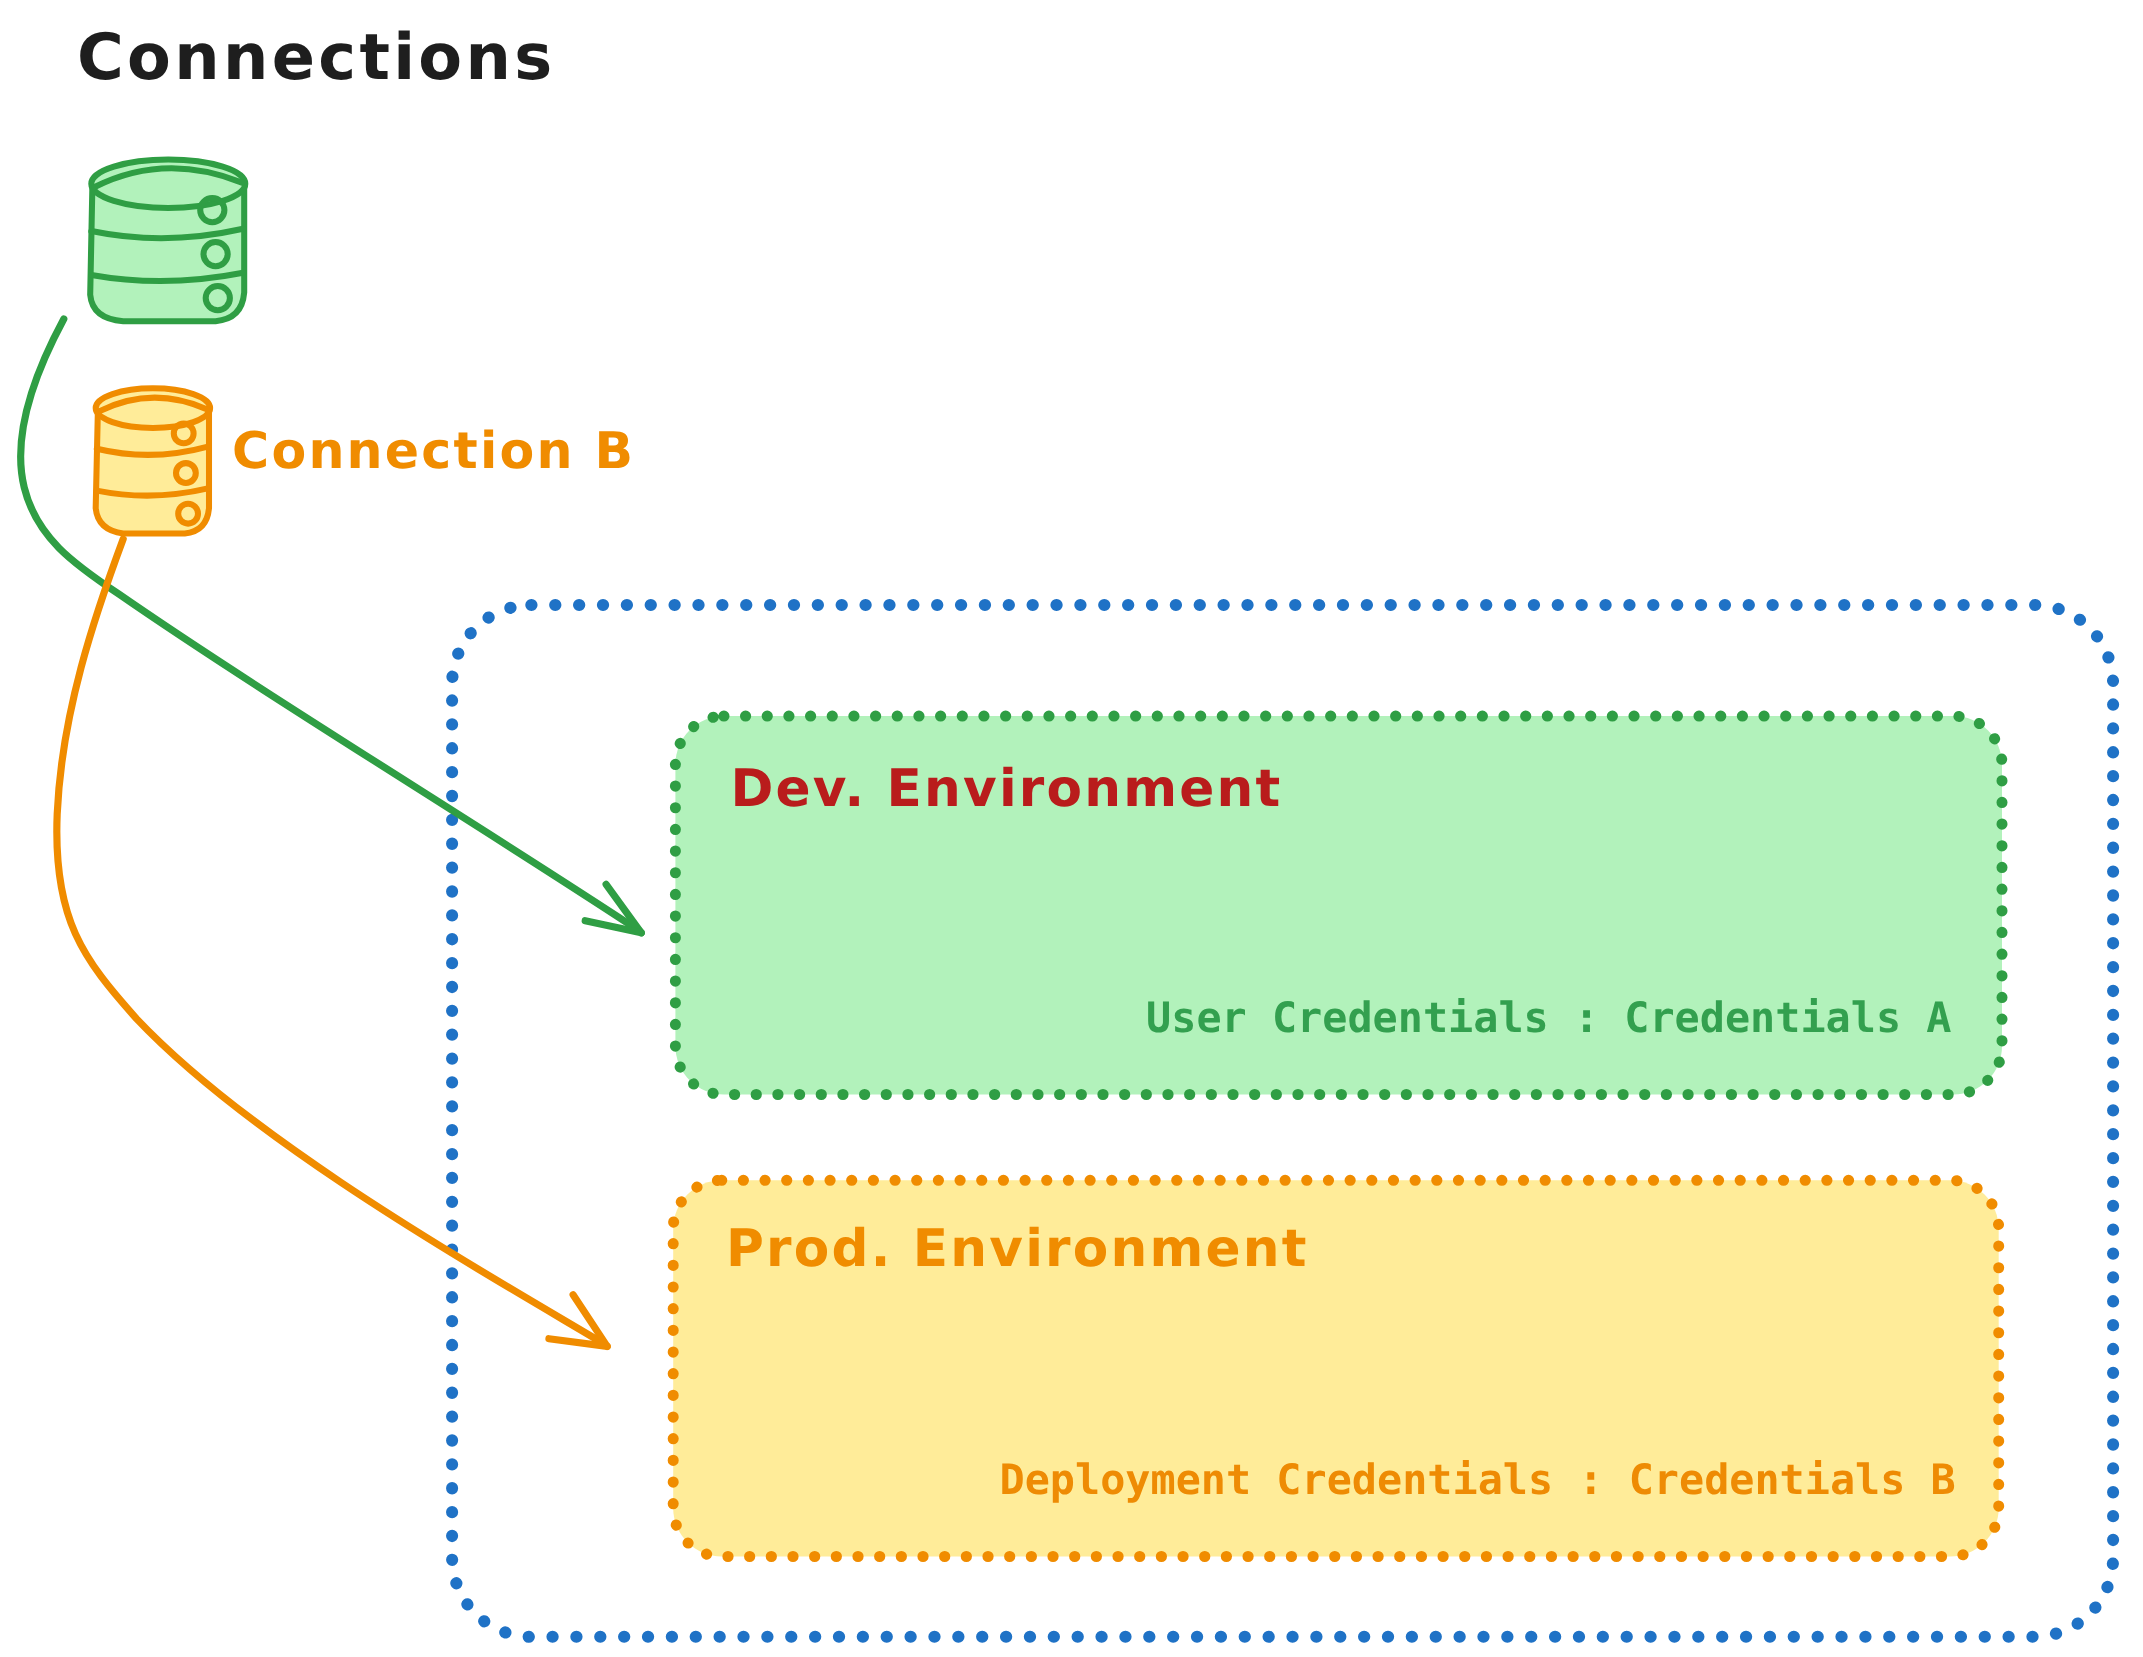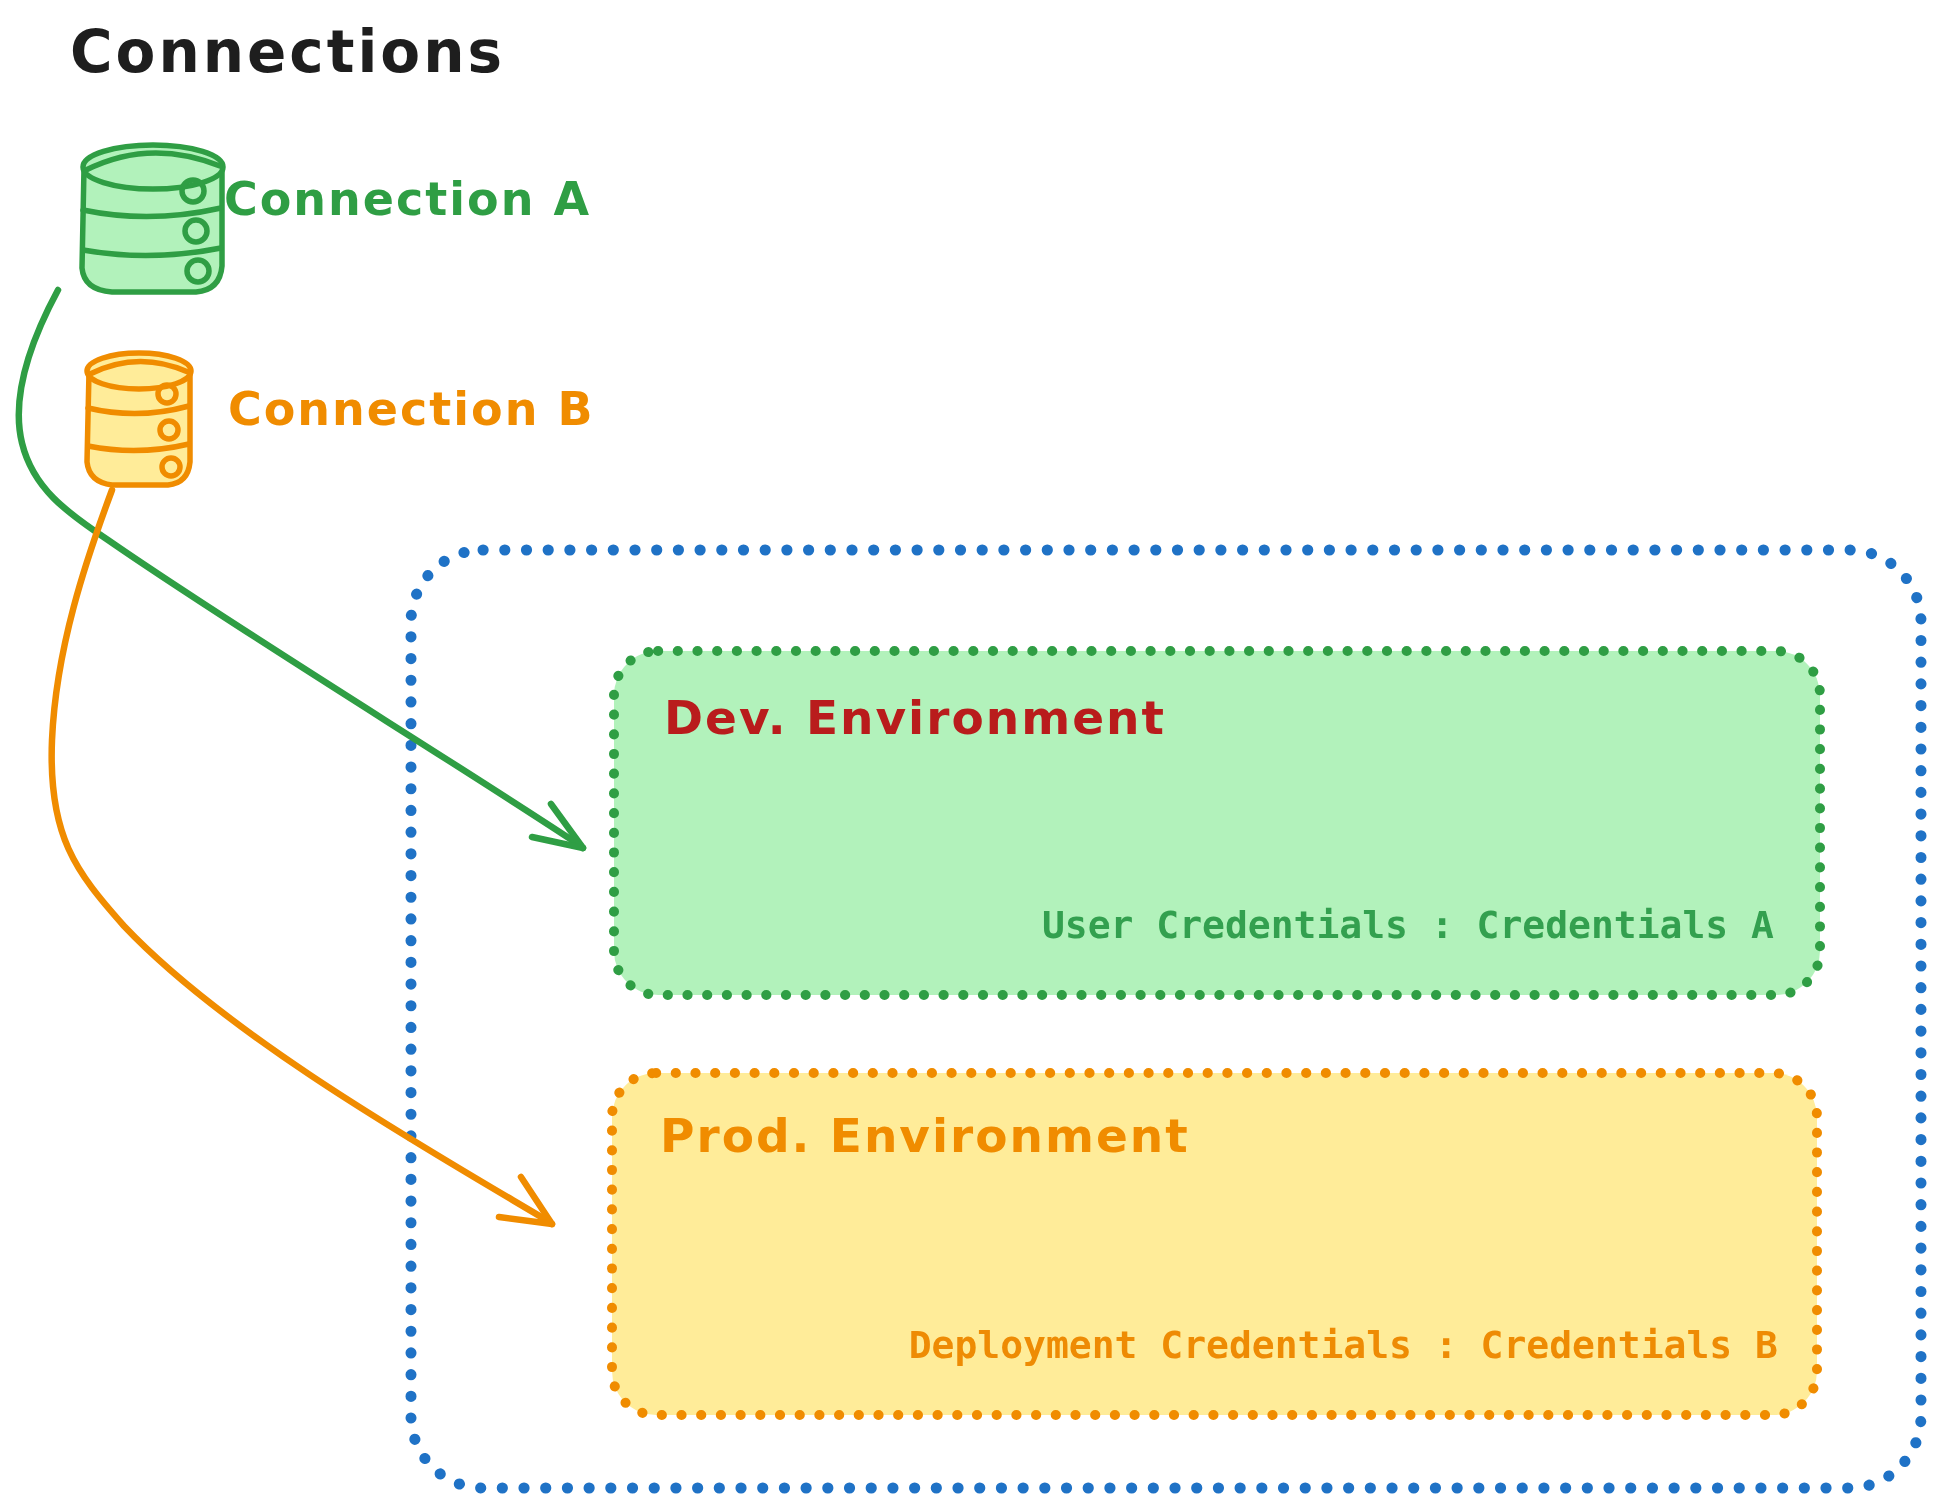--- a/index.html
+++ b/index.html
@@ -6,21 +6,21 @@
   body{
     width:1948px;height:1506px;position:relative;overflow:hidden;
     font-family:"DejaVu Sans",sans-serif;
   }
   .stage{position:absolute;inset:0;width:1692px;height:1506px;}
   svg.layer{position:absolute;left:0;top:0;width:1948px;height:1506px;display:block;}
   .label{position:absolute;white-space:nowrap;font-weight:bold;}
   .title{left:70px;top:18px;font-size:58px;color:#1e1e1e;letter-spacing:3px;}
   .conn-label{font-size:46px;letter-spacing:2px;}
   .conn-a{left:224px;top:172px;color:#2f9e44;}
-  .conn-b{left:228px;top:382px;color:#f08c00;}
+  .conn-b{left:211px;top:382px;color:#f08c00;}
   .project-label{left:1536px;top:412px;font-size:66px;color:#1d72c2;letter-spacing:3px;}
   .env-name{font-size:47px;letter-spacing:2px;}
   .dev-name{left:664px;top:690px;color:#b91c1c;}
   .prod-name{left:660px;top:1108px;color:#f08c00;}
   .cred{
     position:absolute;font-family:"DejaVu Sans Mono",monospace;
     font-size:38px;font-weight:bold;text-align:right;white-space:nowrap;
   }
   .dev-cred{left:614px;width:1160px;top:903px;color:#33a04f;}
   .prod-cred{left:612px;width:1166px;top:1323px;color:#ee8b04;}
@@ -68,21 +68,20 @@
 
     <g stroke="#f08c00" stroke-width="6.5" fill="none" stroke-linecap="round">
       <path d="M 112 490 C 86 560, 56 648, 52 740 C 48 836, 76 872, 124 926 C 230 1038, 432 1152, 548 1221"></path>
       <path d="M 552 1224 L 521 1177"></path>
       <path d="M 552 1224 L 499 1217"></path>
     </g>
   </svg>
 
   <div class="label title">Connections</div>
 
-  <div class="label conn-label conn-a">Connection A</div>
 
   <div class="label conn-label conn-b">Connection B</div>
 
 
   <div class="label env-name dev-name">Dev. Environment</div>
 
   <div class="cred dev-cred">User Credentials : Credentials A</div>
 
   <div class="label env-name prod-name">Prod. Environment</div>
 

